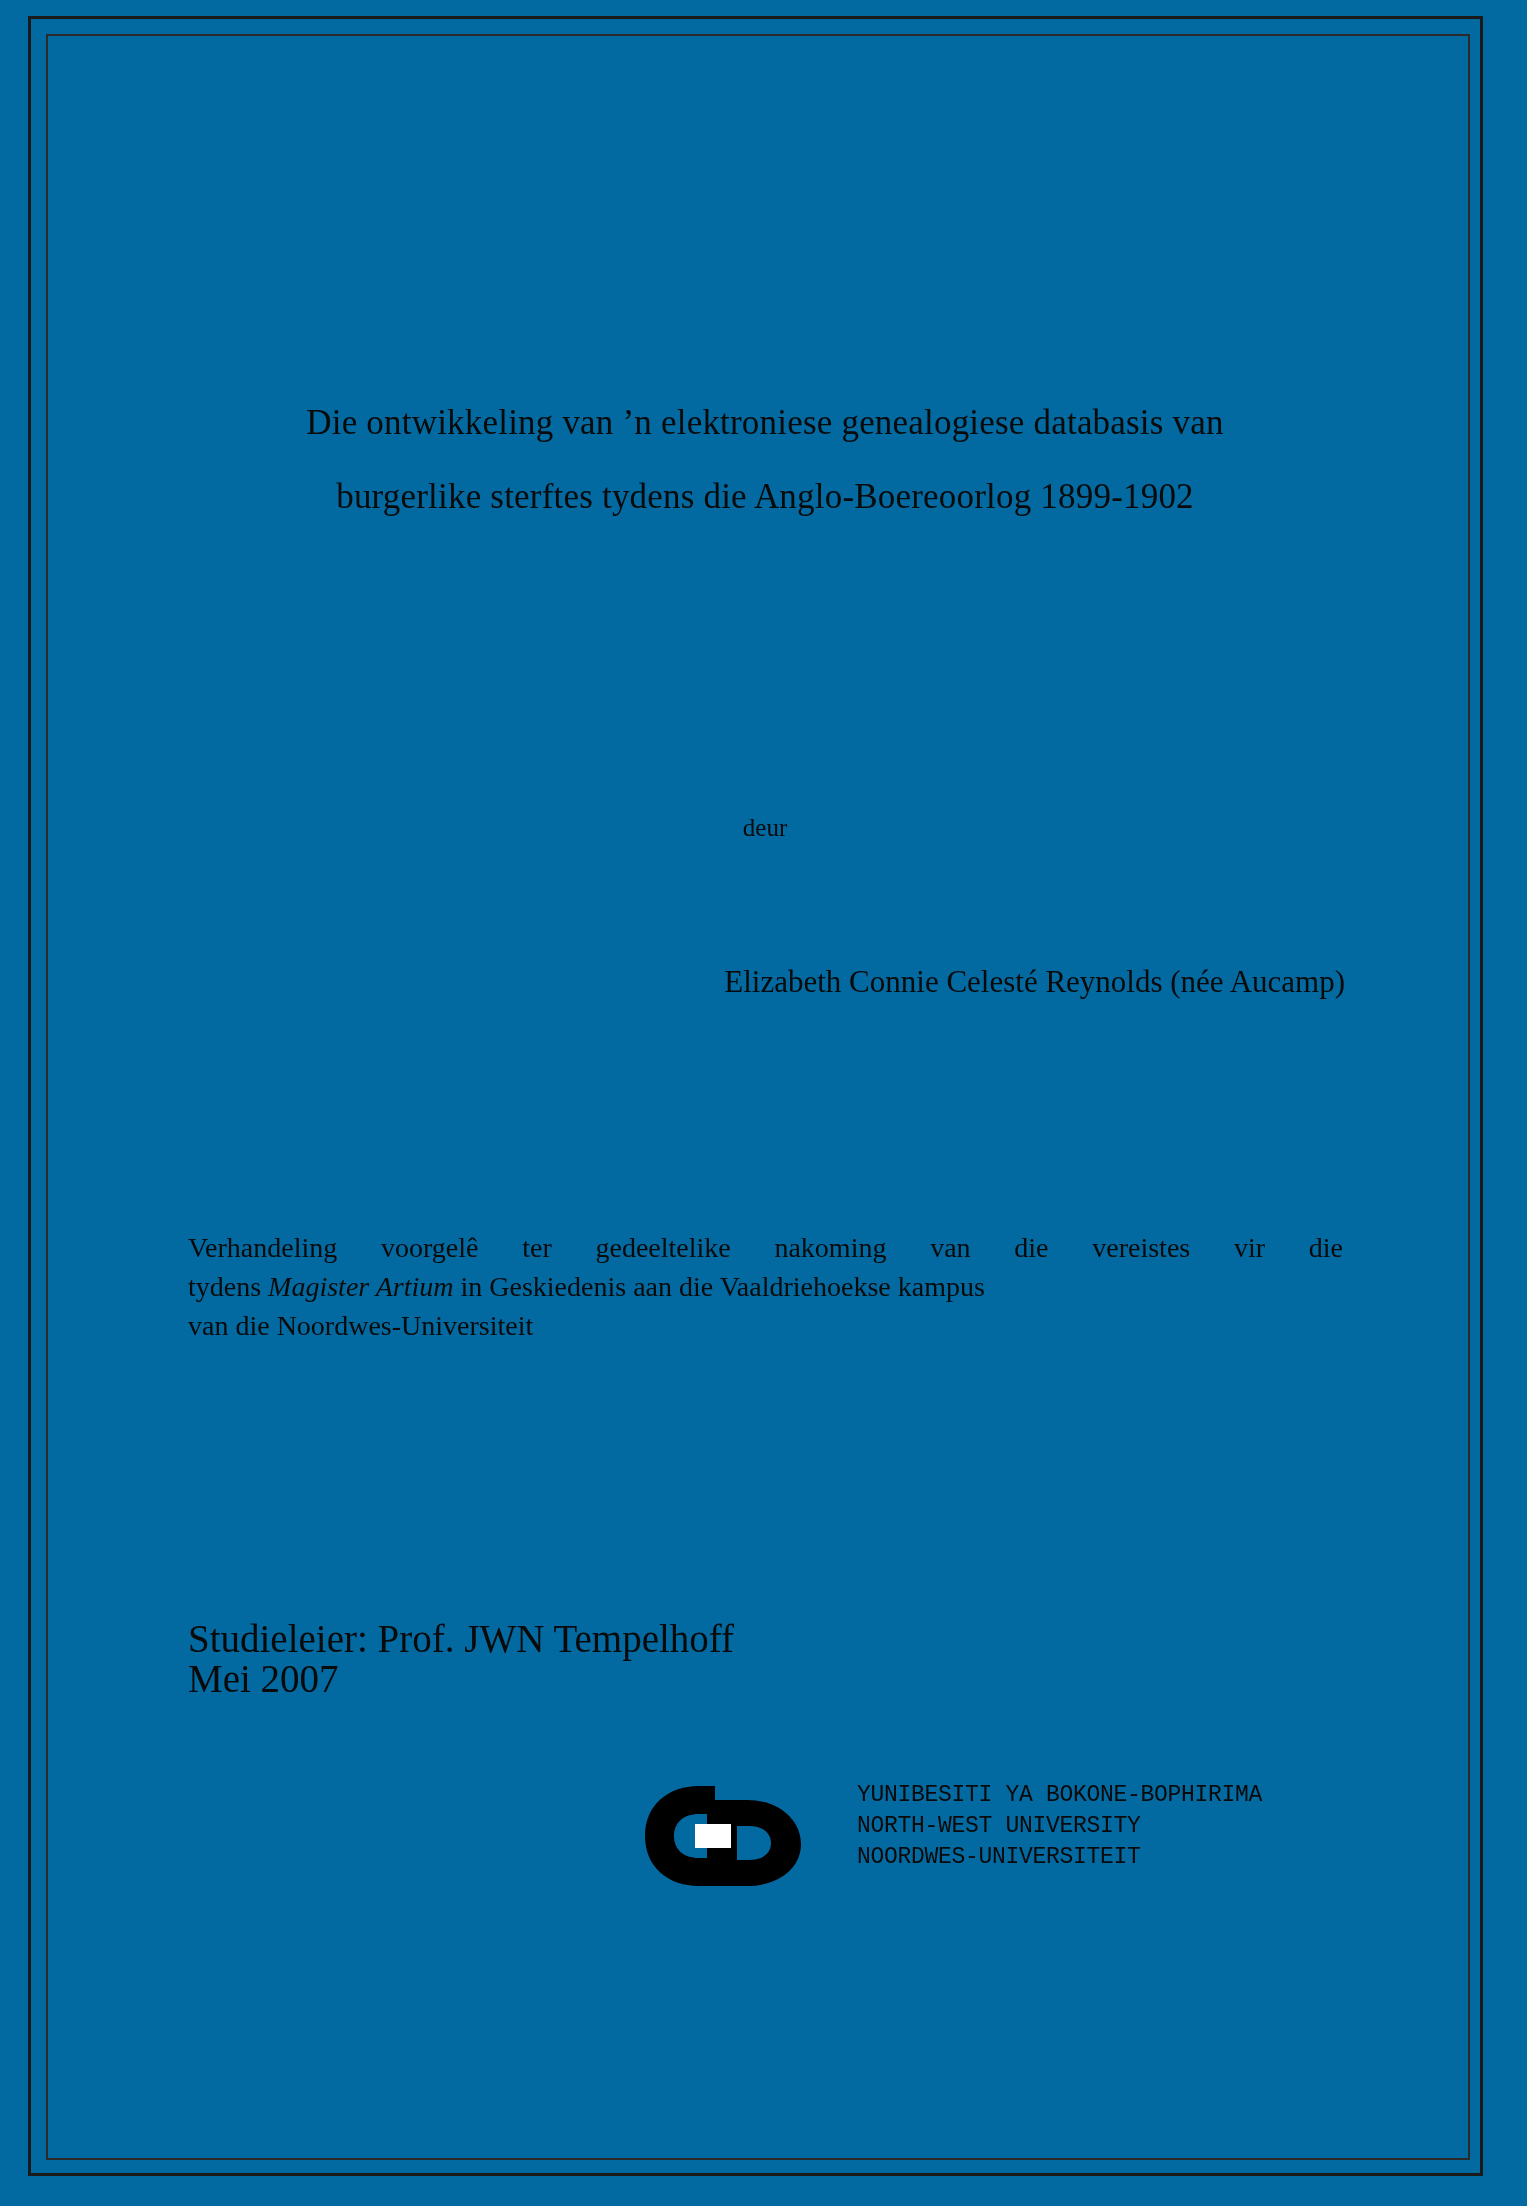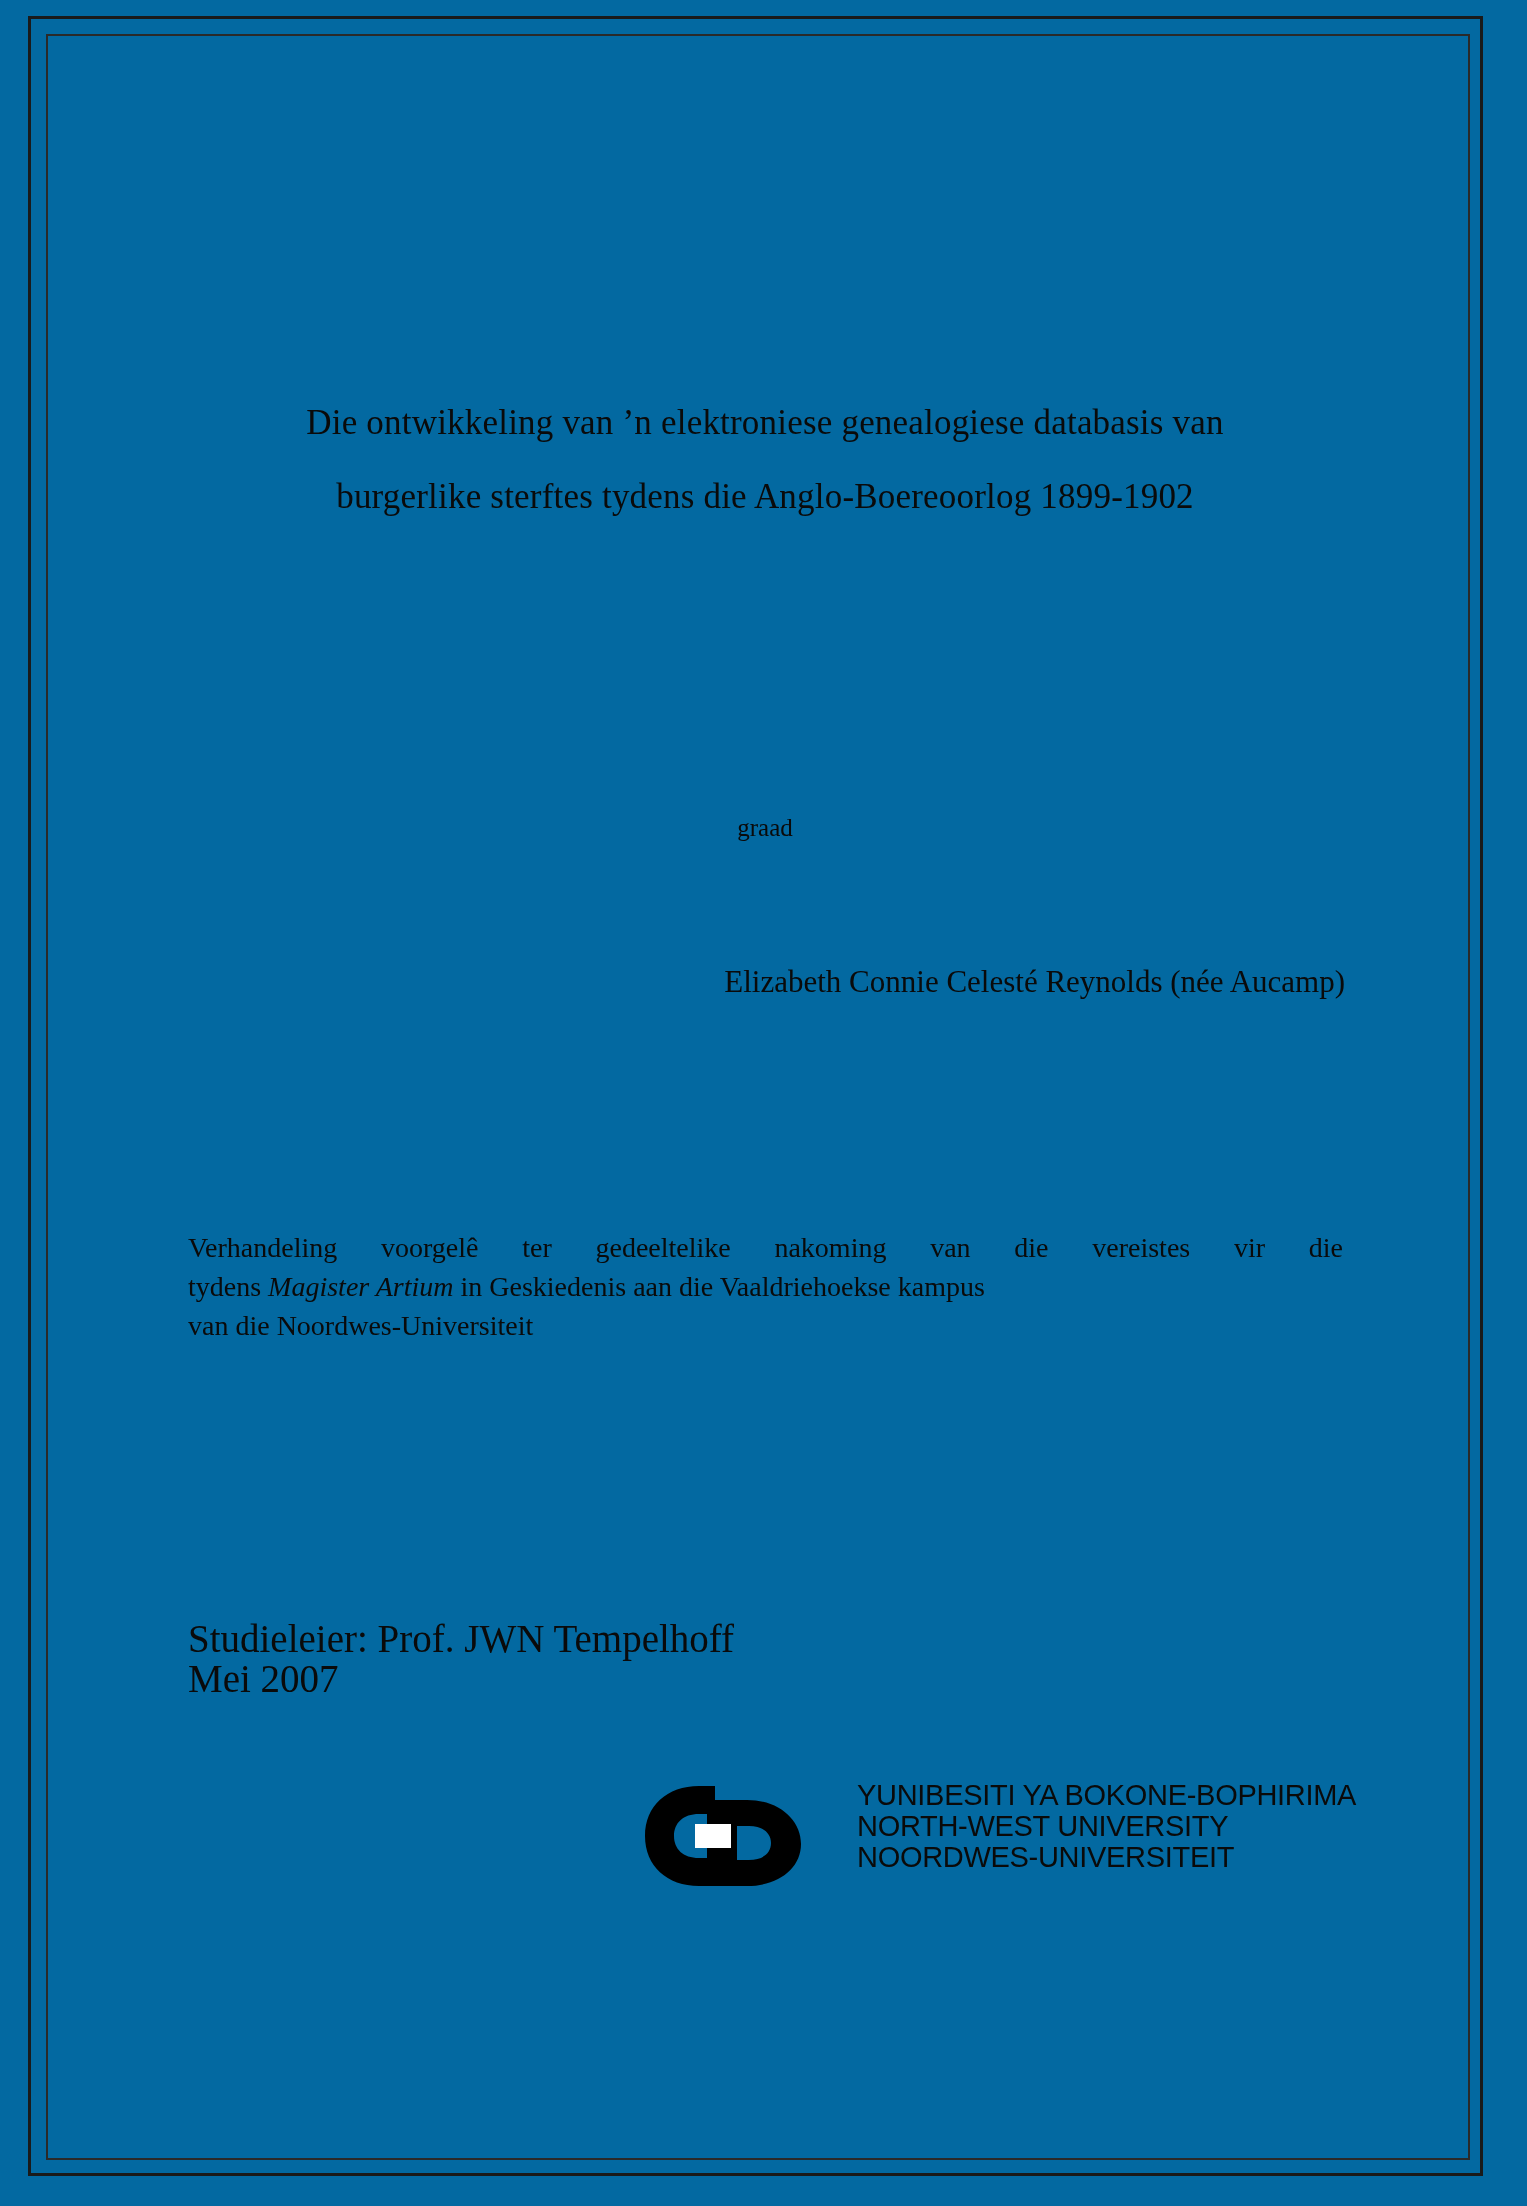--- a/index.html
+++ b/index.html
@@ -123,22 +123,22 @@
     position: absolute;
     left: 22px;
     top: 6px;
     width: 190px;
     height: 108px;
   }
   .logo-text {
     position: absolute;
     left: 242px;
     top: 4px;
-    font-family: Liberation Sans, sans-serif;
-    font-size: 29px;
+    font-family: Liberation Mono, monospace;
+    font-size: 23px;
     line-height: 31px;
     letter-spacing: -0.3px;
     color: #0a0a0a;
     white-space: nowrap;
   }
   .logo-text div { display: block; }
 </style>
 </head>
 <body>
 
@@ -147,21 +147,21 @@
   <div class="page-border-outer"></div>
   <div class="page-border-inner"></div>
 
   <div class="content">
 
     <div class="title-block">
       <div class="title-line">Die ontwikkeling van ’n elektroniese genealogiese databasis van</div>
       <div class="title-line">burgerlike sterftes tydens die Anglo-Boereoorlog 1899-1902</div>
     </div>
 
-    <div class="deur">graad</div>
+    <div class="deur">deur</div>
 
     <div class="author">Elizabeth Connie Celesté Reynolds (née Aucamp)</div>
 
     <div class="statement">
       <div class="just">Verhandeling voorgelê ter gedeeltelike nakoming van die vereistes vir die</div>
       <div class="normal"><span>tydens </span><em>Magister Artium</em><span> in Geskiedenis aan die Vaaldriehoekse kampus</span></div>
       <div class="normal">van die Noordwes-Universiteit</div>
     </div>
 
     <div class="supervisor">

